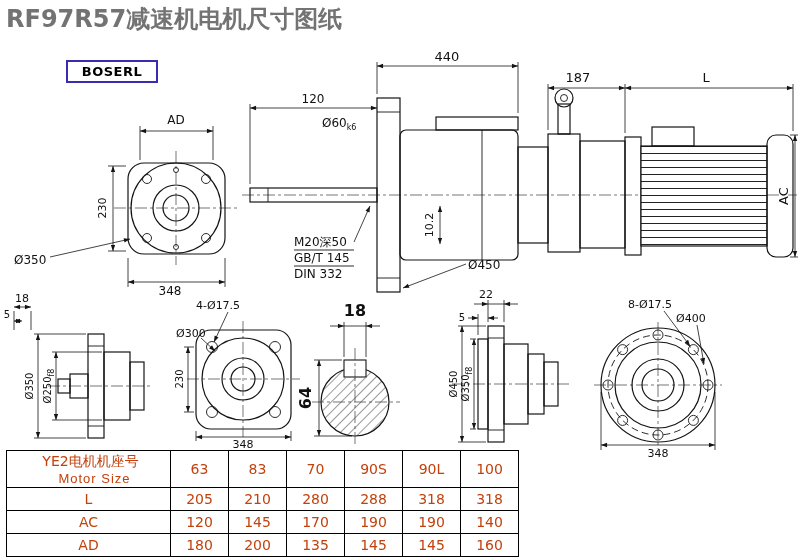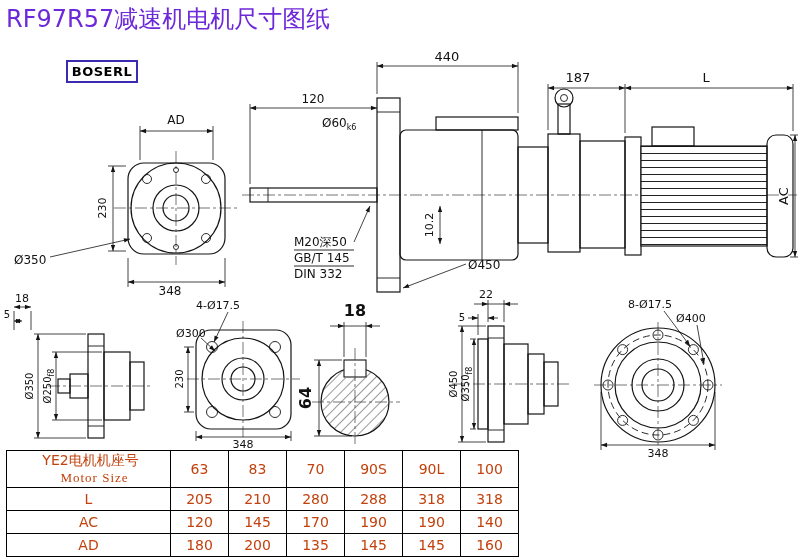--- a/index.html
+++ b/index.html
@@ -1,40 +1,40 @@
 <!DOCTYPE html>
 <html><head>
 <meta charset="utf-8">
 <style>
   *{margin:0;padding:0;box-sizing:border-box}
   html,body{width:800px;height:559px;background:#fff}
   body{font-family:"DejaVu Sans",sans-serif;position:relative;overflow:hidden}
   .page{position:absolute;left:0;top:0;width:800px;height:559px;background:#fff}
-  .title{position:absolute;left:6px;top:3px;font-size:24px;font-weight:normal;color:#6d28d9;white-space:nowrap}
-  .brand{position:absolute;left:66px;top:60px;width:72px;height:23px;border:2px solid #3a2bb0;
+  .title{position:absolute;left:6px;top:3px;font-size:24px;font-weight:bold;color:#737373;white-space:nowrap}
+  .brand{position:absolute;left:66px;top:60px;width:92px;height:23px;border:2px solid #3a2bb0;
          display:flex;align-items:center;justify-content:center;font-size:13px;font-weight:bold;
          color:#000;letter-spacing:.5px;background:#fff}
   svg.drawing{position:absolute;left:0;top:0}
   .ln{fill:none;stroke:#141414;stroke-width:1.2}
   .thin{fill:none;stroke:#141414;stroke-width:0.9}
   .cl{fill:none;stroke:#3a3a3a;stroke-width:0.7;stroke-dasharray:12 3 3 3}
   .dim{fill:none;stroke:#141414;stroke-width:0.8}
   .dash{stroke-dasharray:7 4}
   svg text{fill:#111;font-family:"DejaVu Sans",sans-serif}
   .t10{font-size:10px}.t11{font-size:11px}.t12{font-size:12px}.t13{font-size:13px}
   .t16{font-size:16px;font-weight:bold}
   .sub{font-size:8px}
   table.size-table{position:absolute;left:6px;top:450px;border-collapse:collapse;table-layout:fixed;
                    font-size:14px;color:#c2410c;background:#fff}
   .size-table td{border:1px solid #000;text-align:center;vertical-align:middle;height:23px;padding:0 2px;
                  font-family:"DejaVu Sans",sans-serif}
   .size-table tr.hdr td{height:37px}
   .hdr-cell{text-align:left}
   .hdr-cell .cn{font-size:14px;padding-left:4px}
-  .hdr-cell .en{font-family:Liberation Serif, serif;font-size:13px;letter-spacing:1px;padding-left:12px}
+  .hdr-cell .en{font-family:Liberation Sans, sans-serif;font-size:13px;letter-spacing:1px;padding-left:12px}
 </style>
 </head>
 <body>
 
 <div class="page">
 
   <div class="title">RF97R57减速机电机尺寸图纸</div>
 
   <div class="brand">
     <span>BOSERL</span>

